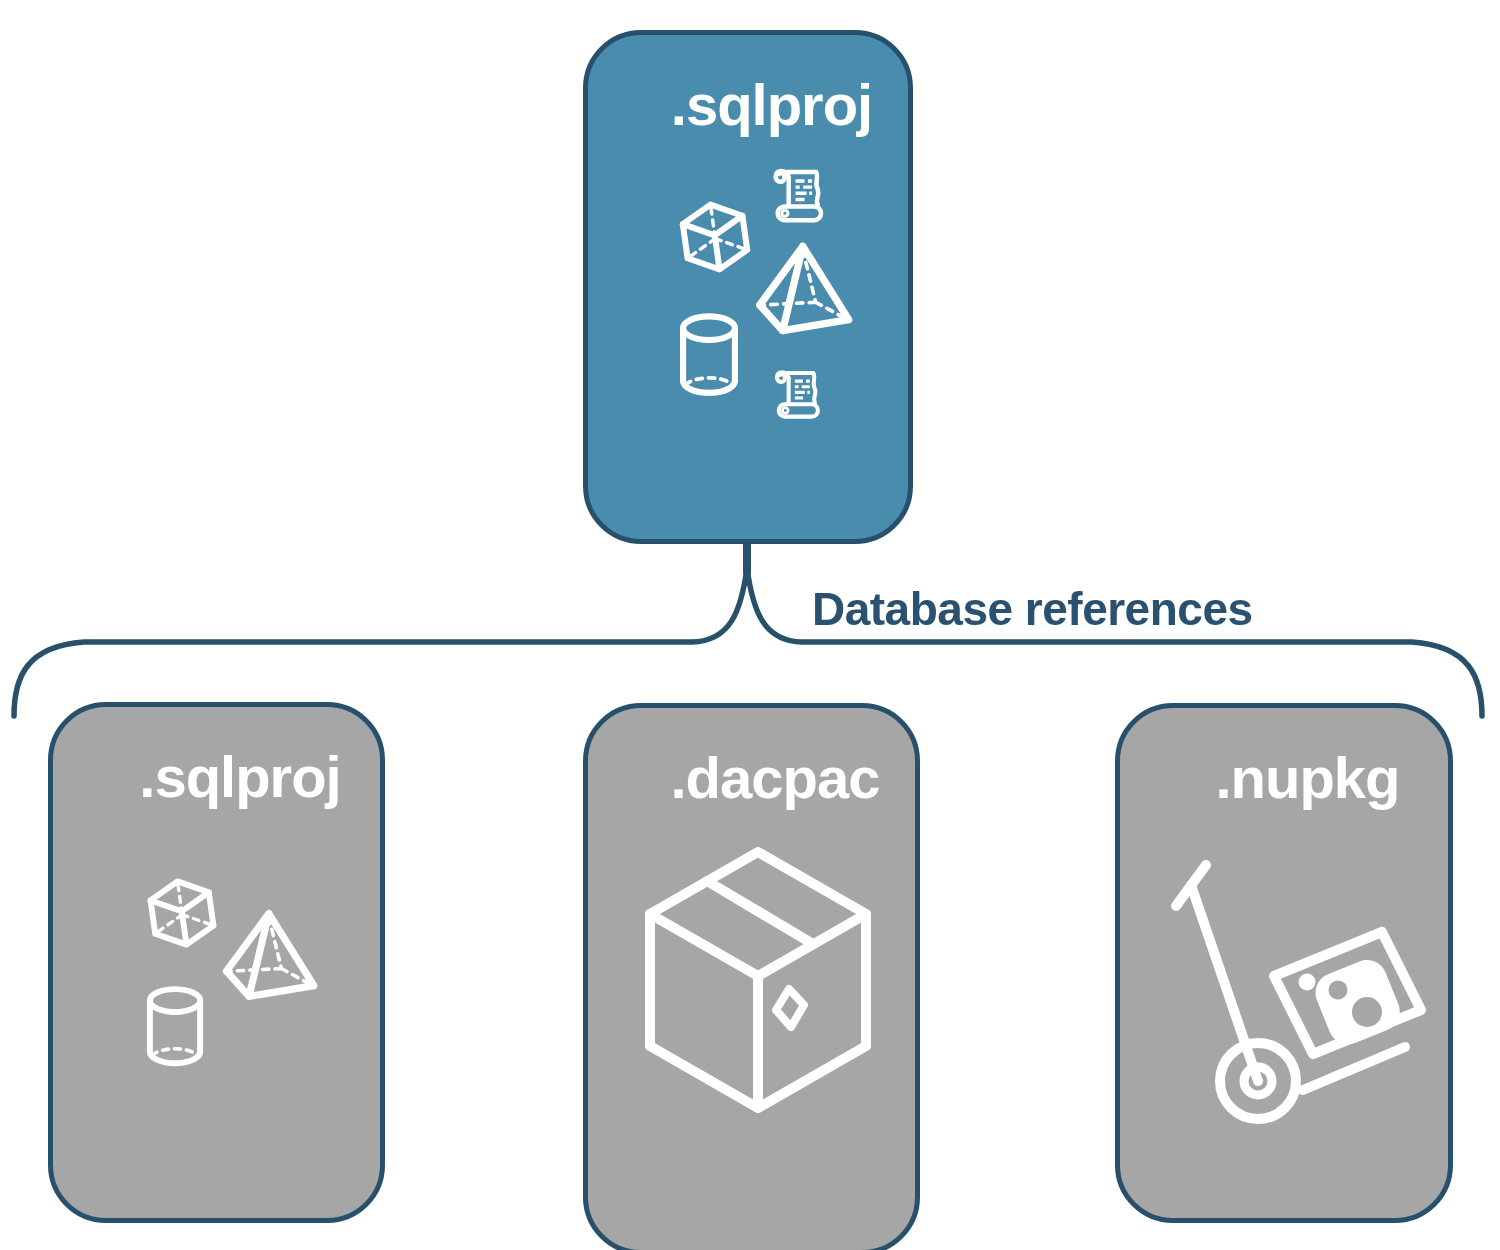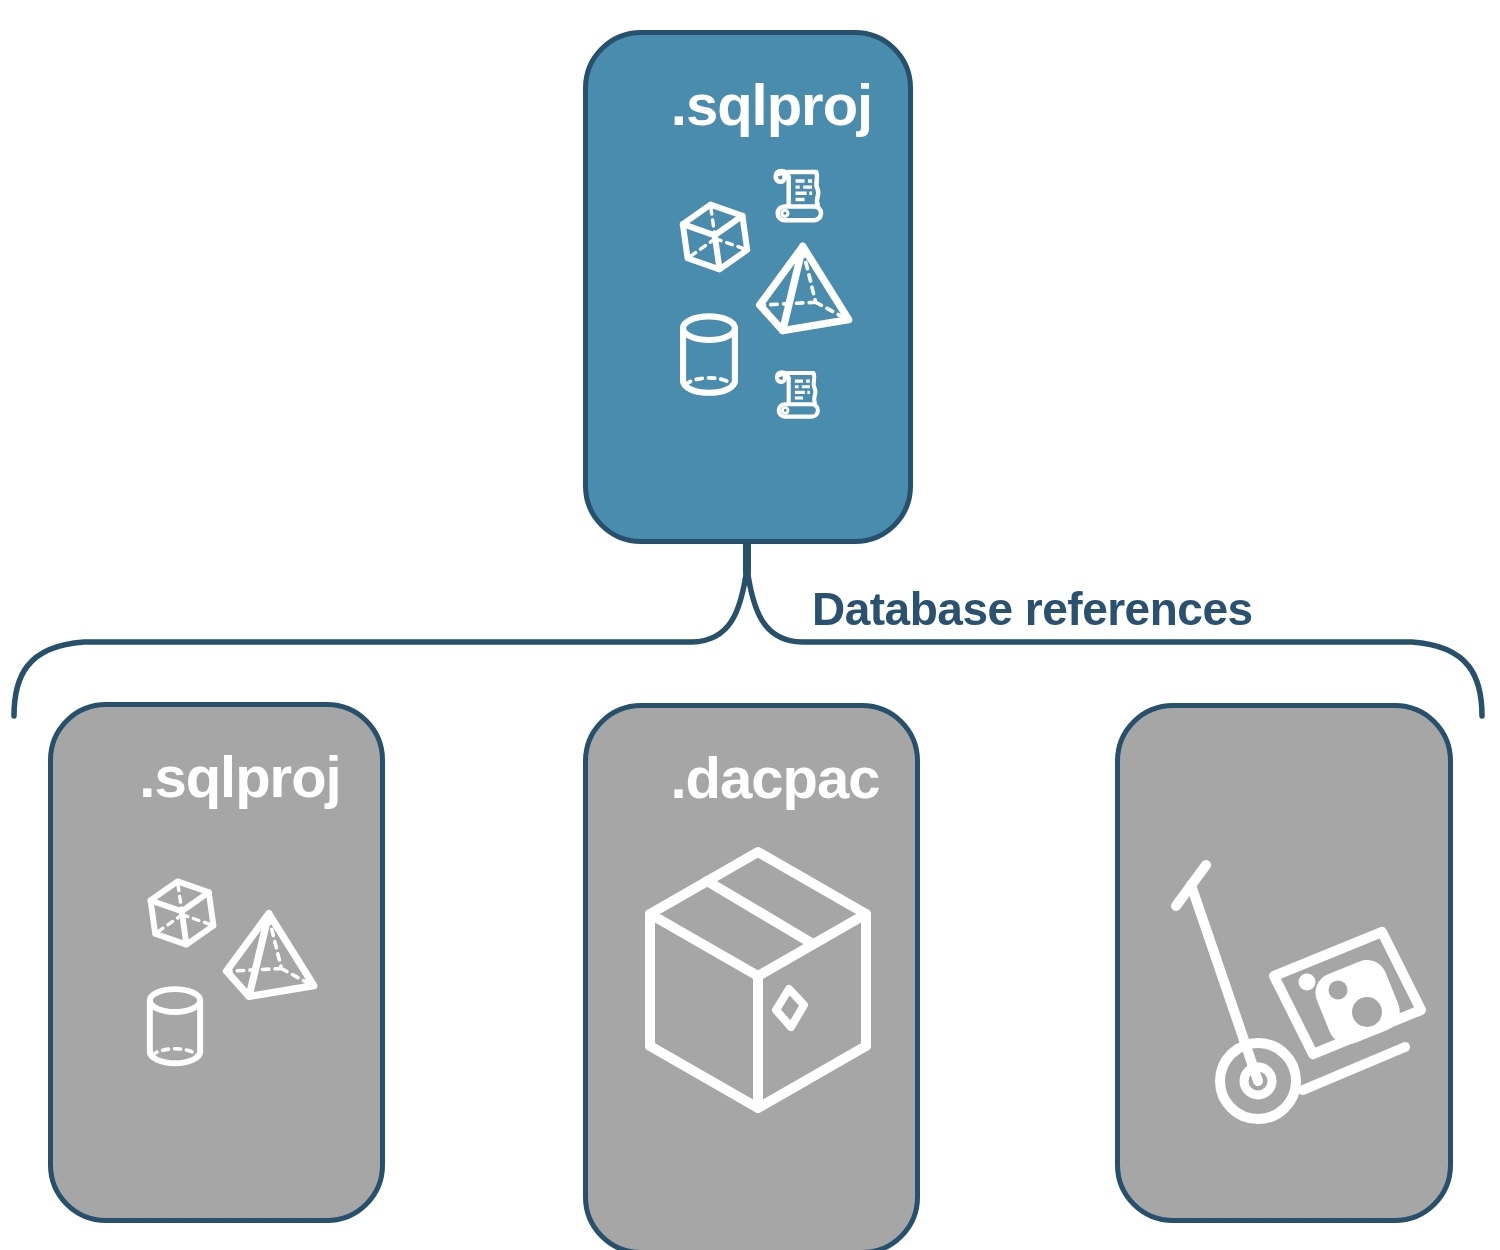--- a/index.html
+++ b/index.html
@@ -145,16 +145,17 @@
 </div>
 
 <div class="node node-child" style="left:583px;top:703px;width:337px;height:552px;">
   <div class="node-title">.dacpac</div>
   <svg class="icon" style="left:50px;top:132px;width:240px;height:285px">
       <use href="#sym-package"></use>
     </svg>
 </div>
 
 <div class="node node-child" style="left:1115px;top:703px;width:338px;height:520px;">
+  <div class="node-title">.nupkg</div>
   <svg class="icon" style="left:48px;top:150px;width:262px;height:272px">
       <use href="#sym-handtruck"></use>
     </svg>
 </div>
 
 </body></html>

